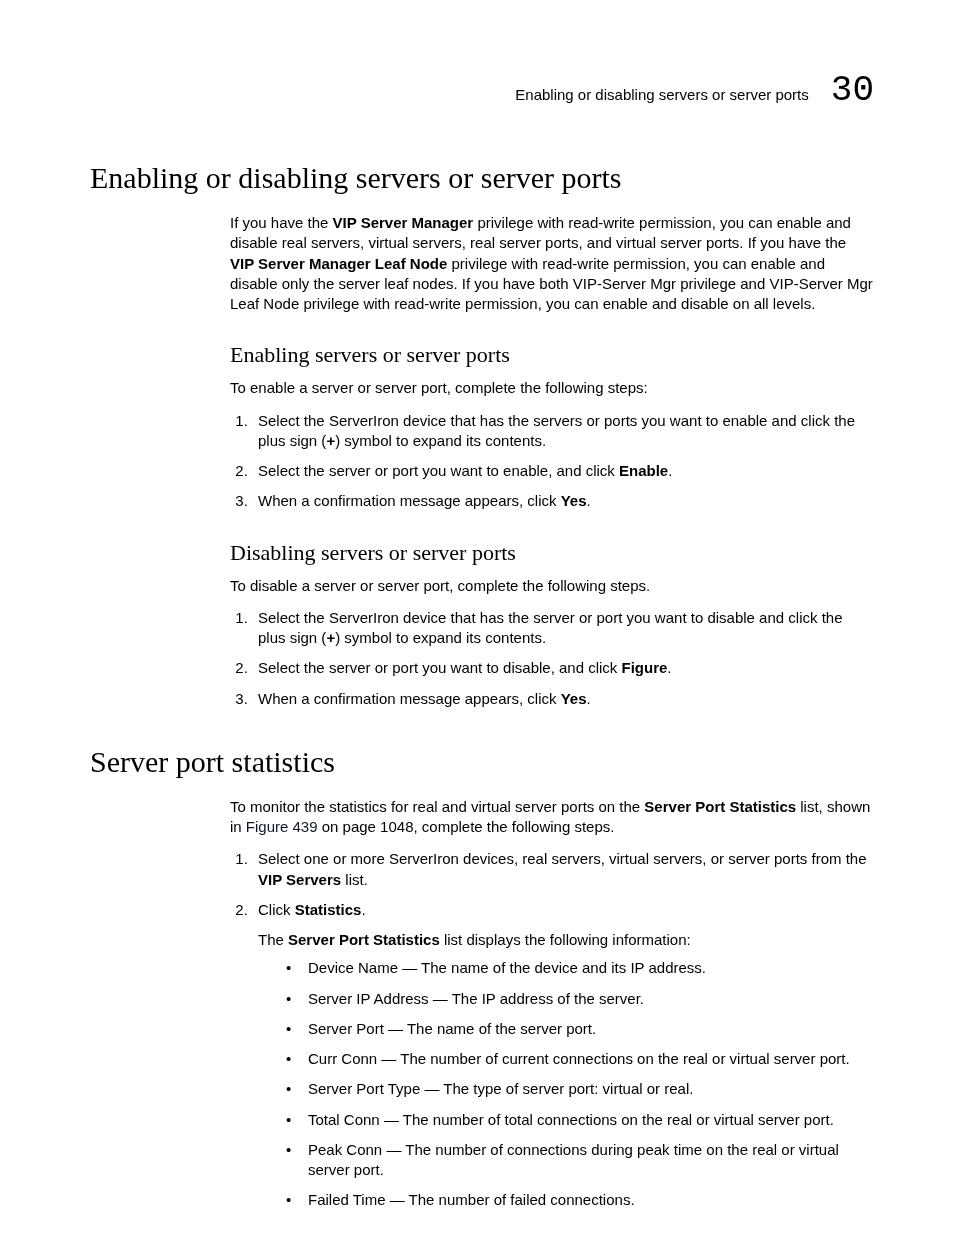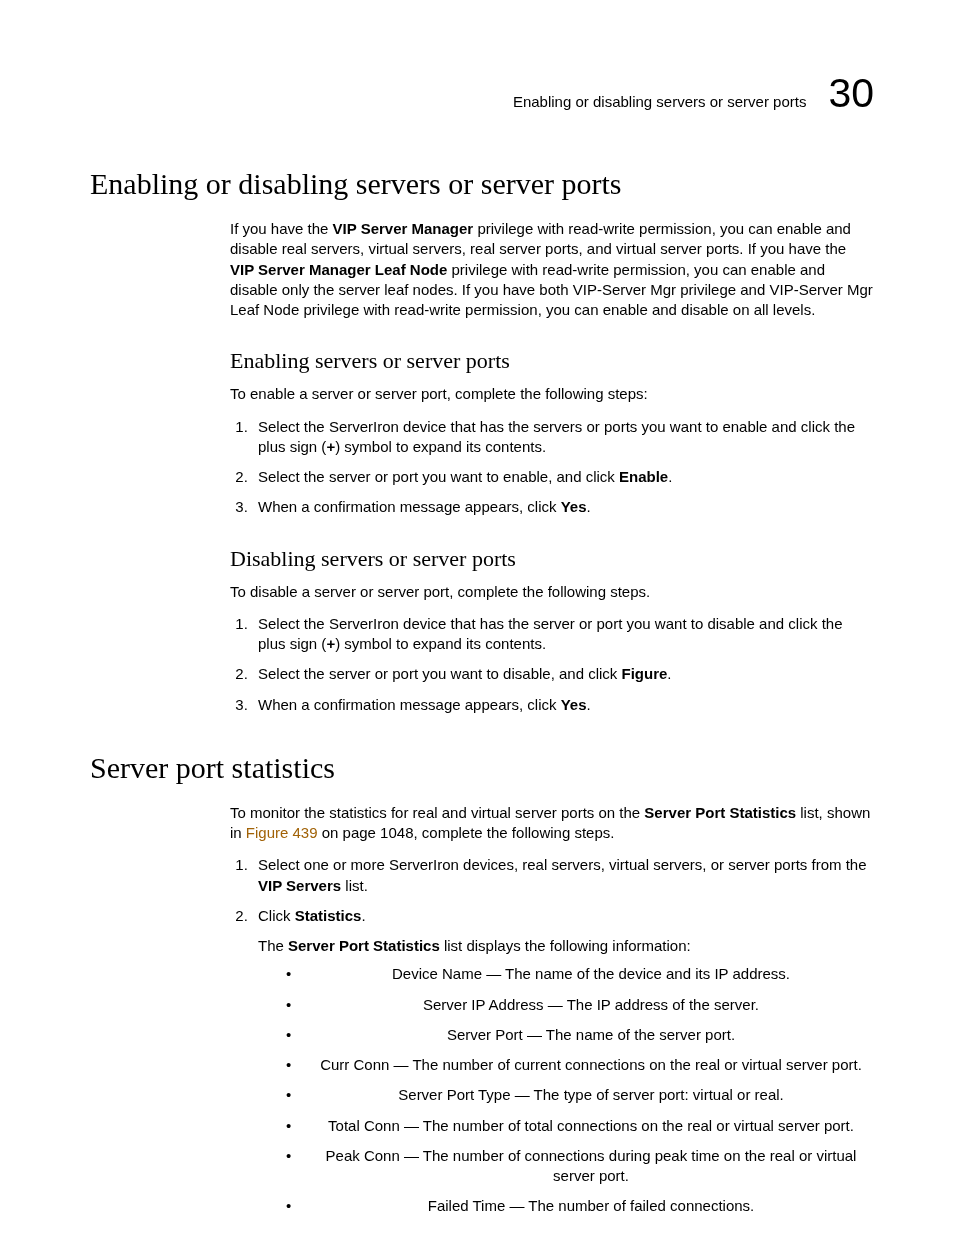--- a/index.html
+++ b/index.html
@@ -22,22 +22,22 @@
     justify-content: flex-end;
     align-items: baseline;
     gap: 22px;
     margin-bottom: 50px;
   }
   .header-title {
     font-size: 15px;
     color: #000;
   }
   .header-num {
-    font-family: Liberation Sans, sans-serif;
-    font-size: 41px;
+    font-family: Liberation Mono, monospace;
+    font-size: 36px;
     font-weight: 400;
   }
   h1 {
     font-family: Georgia, 'Times New Roman', serif;
     font-weight: 400;
     font-size: 30px;
     margin: 0 0 18px 0;
   }
   h2 {
     font-family: Georgia, 'Times New Roman', serif;
@@ -68,31 +68,30 @@
     list-style: none;
     font-size: 15px;
     line-height: 1.35;
     margin: 8px 0 0 0;
     padding-left: 28px;
   }
   ul.bullets > li {
     position: relative;
     padding-left: 22px;
     margin-bottom: 10px;
-    text-align: center;
   }
   ul.bullets > li::before {
     content: "•";
     position: absolute;
     left: 0;
     top: 0;
     font-size: 15px;
   }
   .link {
-    color: #a16207;
+    color: #0f172a;
   }
   .after-li {
     margin-top: 10px;
     margin-bottom: 6px;
   }
 </style>
 </head>
 <body>
 
 <div class="page">

